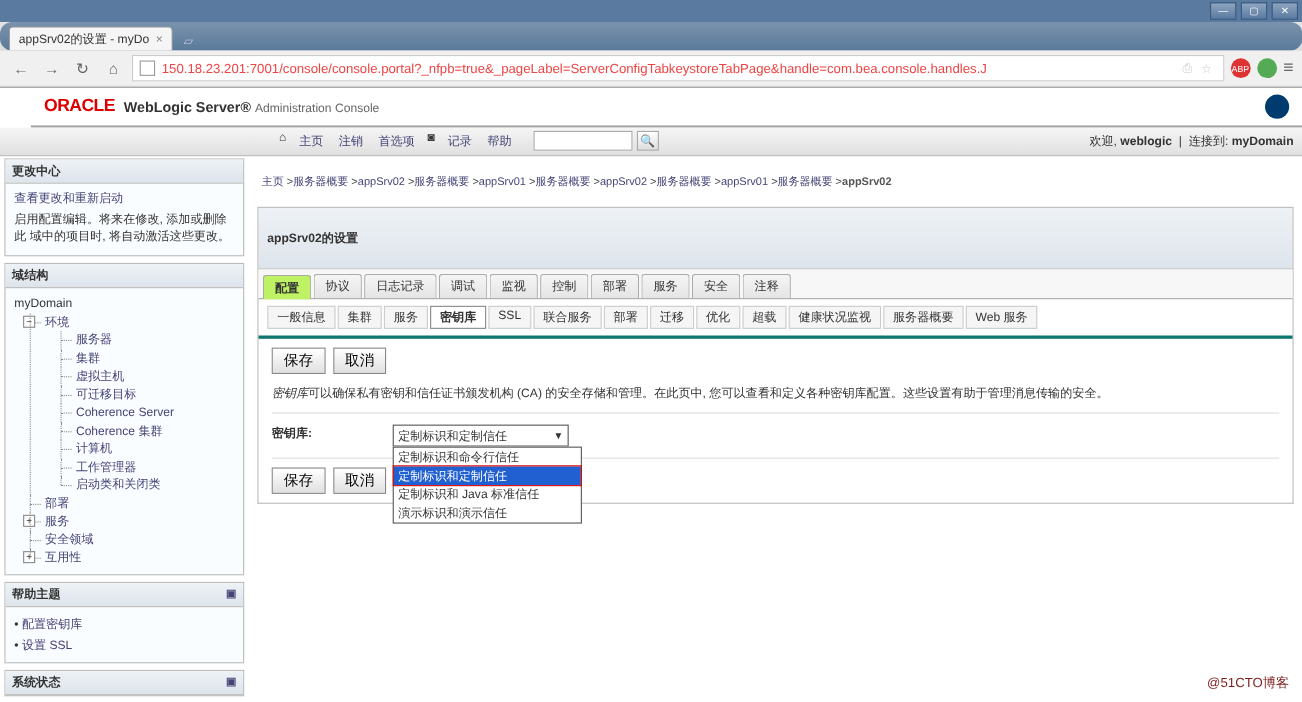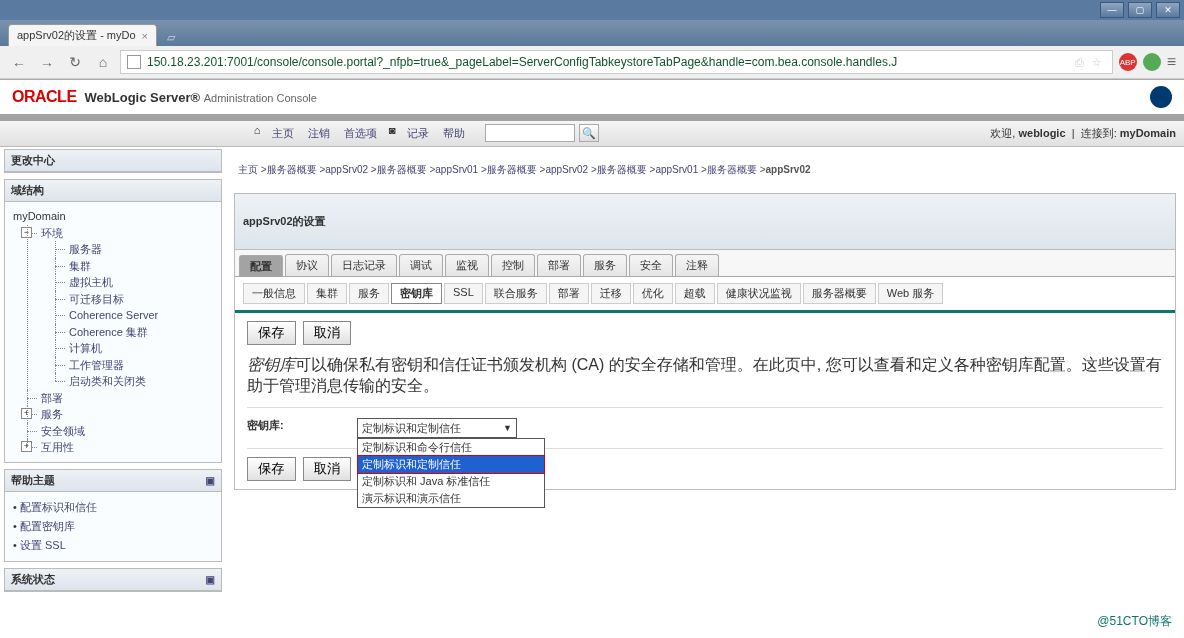--- a/index.html
+++ b/index.html
@@ -2,37 +2,37 @@
 <html><head>
 <meta charset="utf-8">
 <style>
 * { box-sizing: border-box; margin: 0; padding: 0; }
 body { font-family: Arial, "Microsoft YaHei", sans-serif; font-size: 11px; color: #333; background: #fff; overflow: hidden; }
 
 
 .browser-chrome { background: linear-gradient(#e8e8e8, #d4d4d4); border-bottom: 1px solid #aaa; }
 .window-controls { display: flex; justify-content: flex-end; gap: 4px; padding: 2px 4px; background: #5a7aa0; }
 .win-btn { width: 24px; height: 16px; background: linear-gradient(#8ea5c0, #5a7aa0); border: 1px solid #3a5a80; display: flex; align-items: center; justify-content: center; color: #fff; font-size: 9px; cursor: pointer; }
-.tab-bar { display: flex; align-items: flex-end; padding: 4px 8px 0; background: linear-gradient(#7a92ad, #5a7a9a); height: 26px; }
+.tab-bar { display: flex; align-items: flex-end; padding: 4px 8px 0; background: linear-gradient(#7a92ad, #5a7a9a); height: 26px; border-radius: 11px; }
 .browser-tab { background: #f5f5f5; border: 1px solid #999; border-bottom: none; border-radius: 4px 4px 0 0; padding: 3px 8px; font-size: 11px; display: flex; align-items: center; gap: 6px; max-width: 180px; }
 .tab-close { color: #888; cursor: pointer; }
 .new-tab { color: #cce; margin-left: 4px; padding: 2px 6px; cursor: pointer; }
 .addr-bar { display: flex; align-items: center; gap: 6px; padding: 4px 8px; background: #f0f0f0; border-bottom: 1px solid #ccc; }
 .nav-btn { width: 22px; height: 22px; border: none; background: transparent; display: flex; align-items: center; justify-content: center; font-size: 14px; color: #666; cursor: pointer; }
 .url-field { flex: 1; display: flex; align-items: center; border: 1px solid #ccc; background: #fff; height: 24px; padding: 0 6px; }
 .url-icon { width: 14px; height: 14px; border: 1px solid #999; margin-right: 6px; }
-.url-text { flex: 1; font-size: 12px; color: #14532d; white-space: nowrap; overflow: hidden; }
+.url-text { flex: 1; font-size: 12px; color: #ef4444; white-space: nowrap; overflow: hidden; }
 .url-star { color: #ccc; margin: 0 4px; cursor: pointer; }
 .chrome-badge { width: 18px; height: 18px; border-radius: 50%; display: inline-block; }
 .badge-red { background: #d33; color:#fff; font-size:8px; display:flex; align-items:center; justify-content:center; }
 .badge-green { background: #5a5; }
 .menu-icon { color: #666; font-size: 16px; cursor: pointer; }
 
 
-.wl-header { display: flex; align-items: center; padding: 6px 12px; border-bottom: 7px solid #a3a3a3; background: #fff; }
+.wl-header { display: flex; align-items: center; padding: 6px 12px; border-bottom: 2px solid #a3a3a3; background: #fff; margin-left: 28px; }
 .oracle-logo { color: #d00; font-weight: bold; font-size: 16px; letter-spacing: -0.5px; }
 .wl-title { margin-left: 8px; font-size: 13px; }
 .wl-sub { color: #666; font-size: 11px; }
 .wl-circle { width: 22px; height: 22px; border-radius: 50%; background: #003b6f; margin-left: auto; }
 
 
 .wl-toolbar { display: flex; align-items: center; background: linear-gradient(#f5f5f5, #e0e0e0); border-bottom: 1px solid #bbb; padding: 3px 8px; font-size: 11px; }
 .wl-toolbar-left { display: flex; gap: 2px; margin-left: 242px; }
 .tb-link { color: #447; padding: 2px 6px; cursor: pointer; }
 .tb-icon { display: inline-block; width: 14px; text-align: center; }
@@ -69,42 +69,42 @@
 .breadcrumb { padding: 16px 4px; font-size: 10px; color: #555; }
 .breadcrumb a { color: #447; }
 
 
 .page-title { background: linear-gradient(#eef2f6, #dde4eb); border: 1px solid #bbb; padding: 20px 8px; font-weight: bold; }
 .content-box { border: 1px solid #bbb; border-top: none; padding: 0; }
 
 
 .tabs { display: flex; border-bottom: 1px solid #aaa; background: #f7f7f7; margin: 0; padding-left: 4px; padding-top: 4px; }
 .tab { padding: 3px 10px; border: 1px solid #aaa; border-bottom: none; background: linear-gradient(#f5f5f5,#e5e5e5); margin-right: 2px; cursor: pointer; border-radius: 3px 3px 0 0; }
-.tab.active { background: #a3a3a3; font-weight: bold; position: relative; top: 1px; font-family: Liberation Mono, monospace; }
+.tab.active { background: #bef264; font-weight: bold; position: relative; top: 1px; font-family: Liberation Mono, monospace; }
 .subtabs { display: flex; flex-wrap: wrap; padding: 6px 8px; gap: 2px; border-bottom: 3px solid #0f766e; }
 .subtab { padding: 2px 8px; border: 1px solid #ccc; background: #f5f5f5; cursor: pointer; }
 .subtab.active { background: #fff; font-weight: bold; border-color: #888; }
 
 .inner { padding: 8px 12px; }
 .btn { padding: 2px 10px; border: 1px solid #888; background: linear-gradient(#fff,#e0e0e0); cursor: pointer; margin-right: 4px; }
-.desc { margin: 10px 0; font-size: 16px; }
+.desc { margin: 10px 0; font-size: 11px; }
 .desc i { font-style: italic; }
 
 .form-row { display: flex; align-items: flex-start; padding: 10px 0; border-top: 1px solid #ddd; }
 .form-label { width: 110px; font-weight: bold; }
 .form-field { position: relative; }
 .select-box { width: 160px; height: 20px; border: 1px solid #555; display: flex; align-items: center; justify-content: space-between; padding: 0 4px; background: #fff; cursor: pointer; }
 .select-arrow { font-size: 9px; }
-.dropdown { position: absolute; top: 20px; left: 0; width: 188px; border: 1px solid #555; background: #fff; z-index: 10; }
+.dropdown { position: absolute; top: 20px; left: 0; width: 172px; border: 1px solid #555; background: #fff; z-index: 10; }
 .dropdown-item { padding: 1px 4px; cursor: pointer; white-space: nowrap; }
 .dropdown-item.selected { background: #2060d0; color: #fff; outline: 1px solid #d00; }
 .form-hint { margin-left: auto; font-size: 11px; text-align: right; }
 .more-link { color: #447; cursor: pointer; }
 
-.watermark { position: fixed; bottom: 8px; right: 12px; color: #0f766e; font-size: 12px; pointer-events: none; text-align: right; }
+.watermark { position: fixed; bottom: 8px; right: 12px; color: #7f1d1d; font-size: 12px; pointer-events: none; text-align: right; }
 </style>
 </head>
 <body>
 
 <div class="browser-chrome">
   <div class="window-controls">
     <div class="win-btn">—</div>
     <div class="win-btn">▢</div>
     <div class="win-btn">✕</div>
   </div>
@@ -156,20 +156,24 @@
     <span>欢迎,</span> <b>weblogic</b> &nbsp;|&nbsp;
     <span>连接到:</span> <b>myDomain</b>
   </div>
 </div>
 
 <div class="wl-body">
 
   <div class="wl-left">
     <div class="panel">
       <div class="panel-head">更改中心</div>
+      <div class="panel-body">
+        <p><a class="link">查看更改和重新启动</a></p>
+        <p>启用配置编辑。将来在修改, 添加或删除此 域中的项目时, 将自动激活这些更改。</p>
+      </div>
     </div>
 
     <div class="panel">
       <div class="panel-head">域结构</div>
       <div class="panel-body tree">
         <div class="tree-root">myDomain</div>
         <ul>
           <li><span class="tree-toggle">−</span><a class="link">环境</a>
             <ul id="env-children">
                 <li><a class="link">服务器</a></li>
@@ -191,21 +195,20 @@
       </div>
     </div>
 
     <div class="panel">
       <div class="panel-head">
           <span>帮助主题</span>
           <span class="panel-toggle">▣</span>
         </div>
       <div class="panel-body">
           <ul id="help-list" style="list-style:none">
-            <li style="padding: 2px 0px;">• <a class="link">配置标识和信任</a></li>
             <li style="padding: 2px 0px;">• <a class="link">配置密钥库</a></li>
             <li style="padding: 2px 0px;">• <a class="link">设置 SSL</a></li>
           </ul>
         </div>
     </div>
 
     <div class="panel">
       <div class="panel-head">
           <span>系统状态</span>
           <span class="panel-toggle">▣</span>

